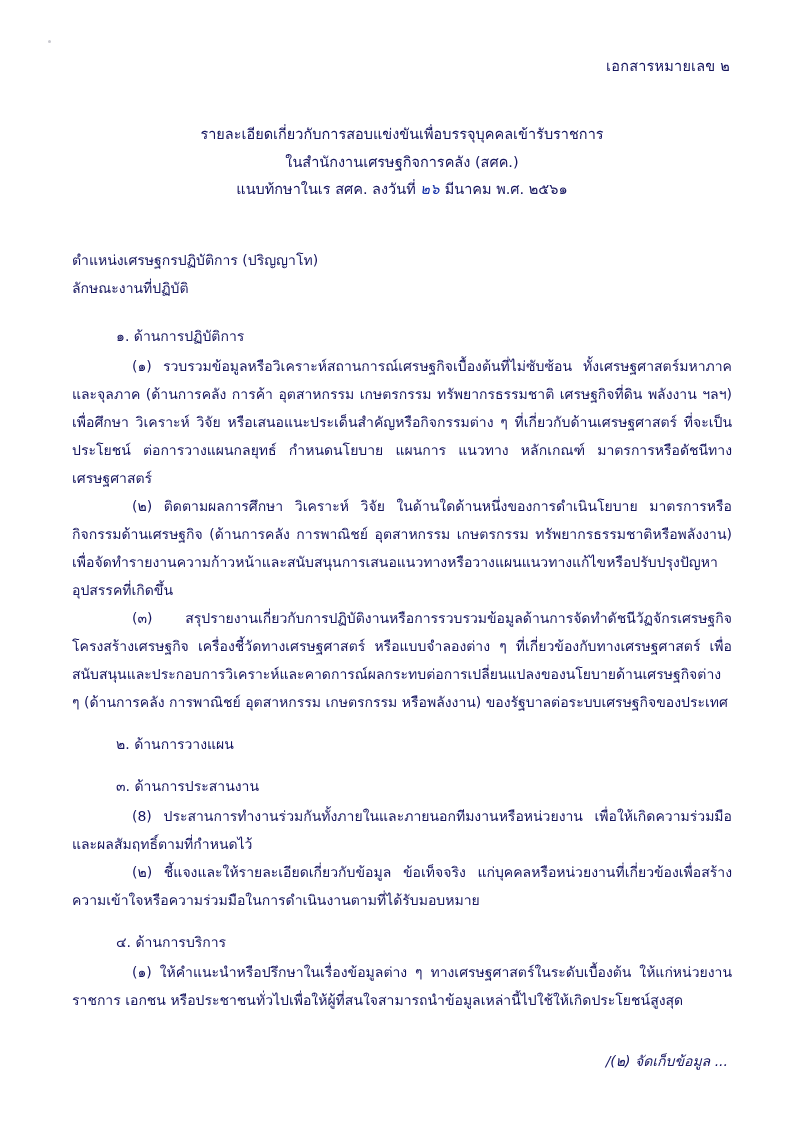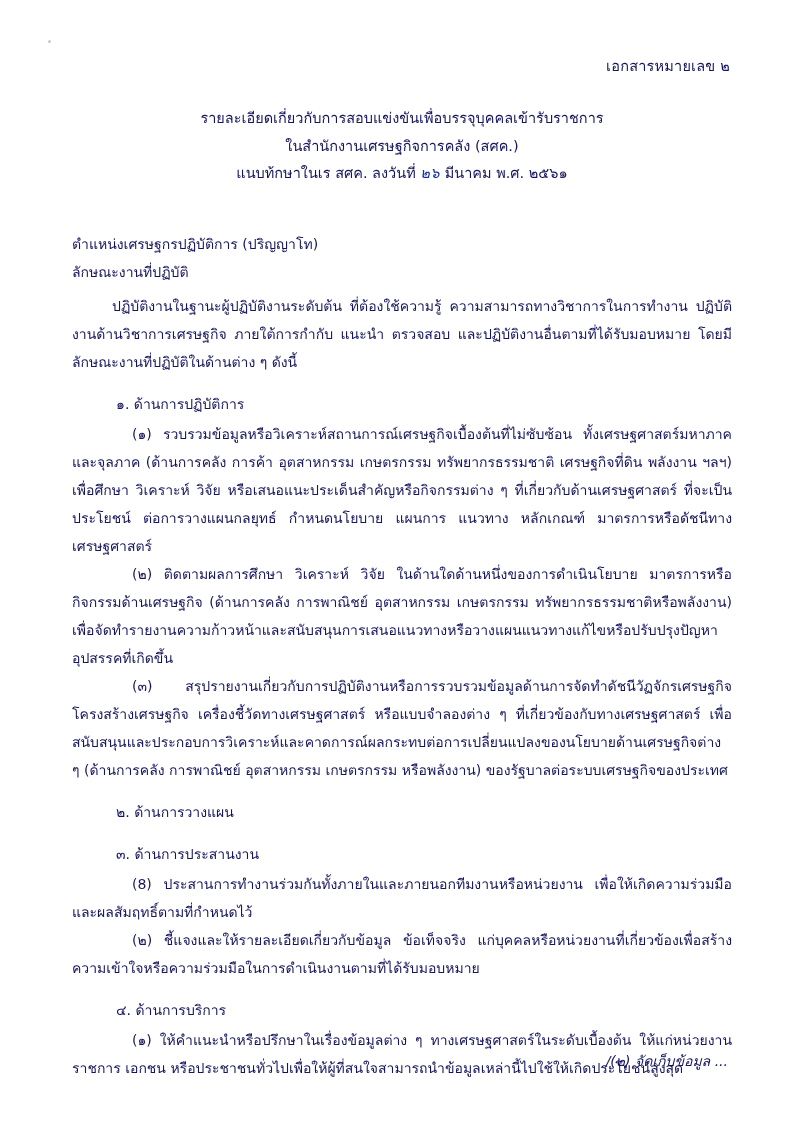--- a/index.html
+++ b/index.html
@@ -25,21 +25,21 @@
   }
   .doc-number {
     text-align: right;
     font-size: 14.5px;
     letter-spacing: .2px;
     margin-top: 14px;
     margin-right: 2px;
     color: #15155e;
   }
   .title-block {
-    margin-top: 28px;
+    margin-top: 44px;
     text-align: center;
     line-height: 1.9;
     font-size: 14.5px;
     color: #15155e;
   }
   .title-line {
     white-space: nowrap;
   }
   .hand {
     color: #1531a8;
@@ -104,21 +104,20 @@
         <span>แนบท้กษาในเร สศค. ลงวันที่</span>
         <span class="hand">๒๖</span>
         <span>มีนาคม พ.ศ. ๒๕๖๑</span>
       </div>
     </div>
 
     <div class="body">
       <p class="p h-left">ตำแหน่งเศรษฐกรปฏิบัติการ (ปริญญาโท)</p>
       <p class="p h-left">ลักษณะงานที่ปฏิบัติ</p>
       <div class="small-gap"></div>
-      <p class="p indent-1">ปฏิบัติงานในฐานะผู้ปฏิบัติงานระดับต้น ที่ต้องใช้ความรู้ ความสามารถทางวิชาการในการทำงาน ปฏิบัติงานด้านวิชาการเศรษฐกิจ ภายใต้การกำกับ แนะนำ ตรวจสอบ และปฏิบัติงานอื่นตามที่ได้รับมอบหมาย โดยมีลักษณะงานที่ปฏิบัติในด้านต่าง ๆ ดังนี้</p>
 
       <p class="p section-head">๑. ด้านการปฏิบัติการ</p>
       <p class="p indent-2">(๑) รวบรวมข้อมูลหรือวิเคราะห์สถานการณ์เศรษฐกิจเบื้องต้นที่ไม่ซับซ้อน ทั้งเศรษฐศาสตร์มหาภาคและจุลภาค (ด้านการคลัง การค้า อุตสาหกรรม เกษตรกรรม ทรัพยากรธรรมชาติ เศรษฐกิจที่ดิน พลังงาน ฯลฯ) เพื่อศึกษา วิเคราะห์ วิจัย หรือเสนอแนะประเด็นสำคัญหรือกิจกรรมต่าง ๆ ที่เกี่ยวกับด้านเศรษฐศาสตร์ ที่จะเป็นประโยชน์ ต่อการวางแผนกลยุทธ์ กำหนดนโยบาย แผนการ แนวทาง หลักเกณฑ์ มาตรการหรือดัชนีทางเศรษฐศาสตร์</p>
       <p class="p indent-2">(๒) ติดตามผลการศึกษา วิเคราะห์ วิจัย ในด้านใดด้านหนึ่งของการดำเนินโยบาย มาตรการหรือกิจกรรมด้านเศรษฐกิจ (ด้านการคลัง การพาณิชย์ อุตสาหกรรม เกษตรกรรม ทรัพยากรธรรมชาติหรือพลังงาน) เพื่อจัดทำรายงานความก้าวหน้าและสนับสนุนการเสนอแนวทางหรือวางแผนแนวทางแก้ไขหรือปรับปรุงปัญหาอุปสรรคที่เกิดขึ้น</p>
       <p class="p indent-2">(๓) สรุปรายงานเกี่ยวกับการปฏิบัติงานหรือการรวบรวมข้อมูลด้านการจัดทำดัชนีวัฏจักรเศรษฐกิจ โครงสร้างเศรษฐกิจ เครื่องชี้วัดทางเศรษฐศาสตร์ หรือแบบจำลองต่าง ๆ ที่เกี่ยวข้องกับทางเศรษฐศาสตร์ เพื่อสนับสนุนและประกอบการวิเคราะห์และคาดการณ์ผลกระทบต่อการเปลี่ยนแปลงของนโยบายด้านเศรษฐกิจต่าง ๆ (ด้านการคลัง การพาณิชย์ อุตสาหกรรม เกษตรกรรม หรือพลังงาน) ของรัฐบาลต่อระบบเศรษฐกิจของประเทศ</p>
 
       <p class="p section-head">๒. ด้านการวางแผน</p>
 
       <p class="p section-head">๓. ด้านการประสานงาน</p>
       <p class="p indent-2">(8) ประสานการทำงานร่วมกันทั้งภายในและภายนอกทีมงานหรือหน่วยงาน เพื่อให้เกิดความร่วมมือและผลสัมฤทธิ์ตามที่กำหนดไว้</p>

